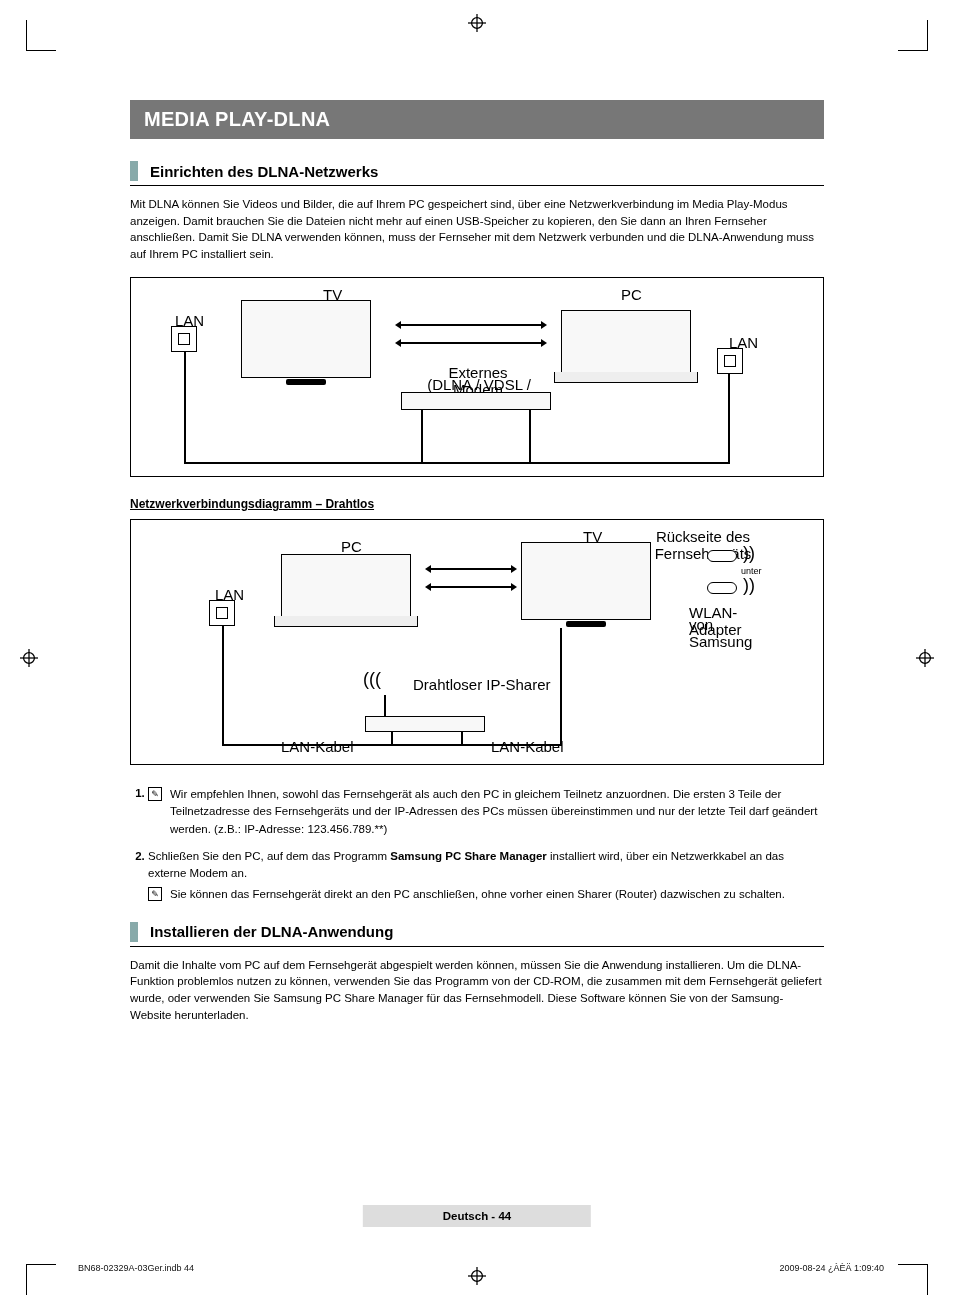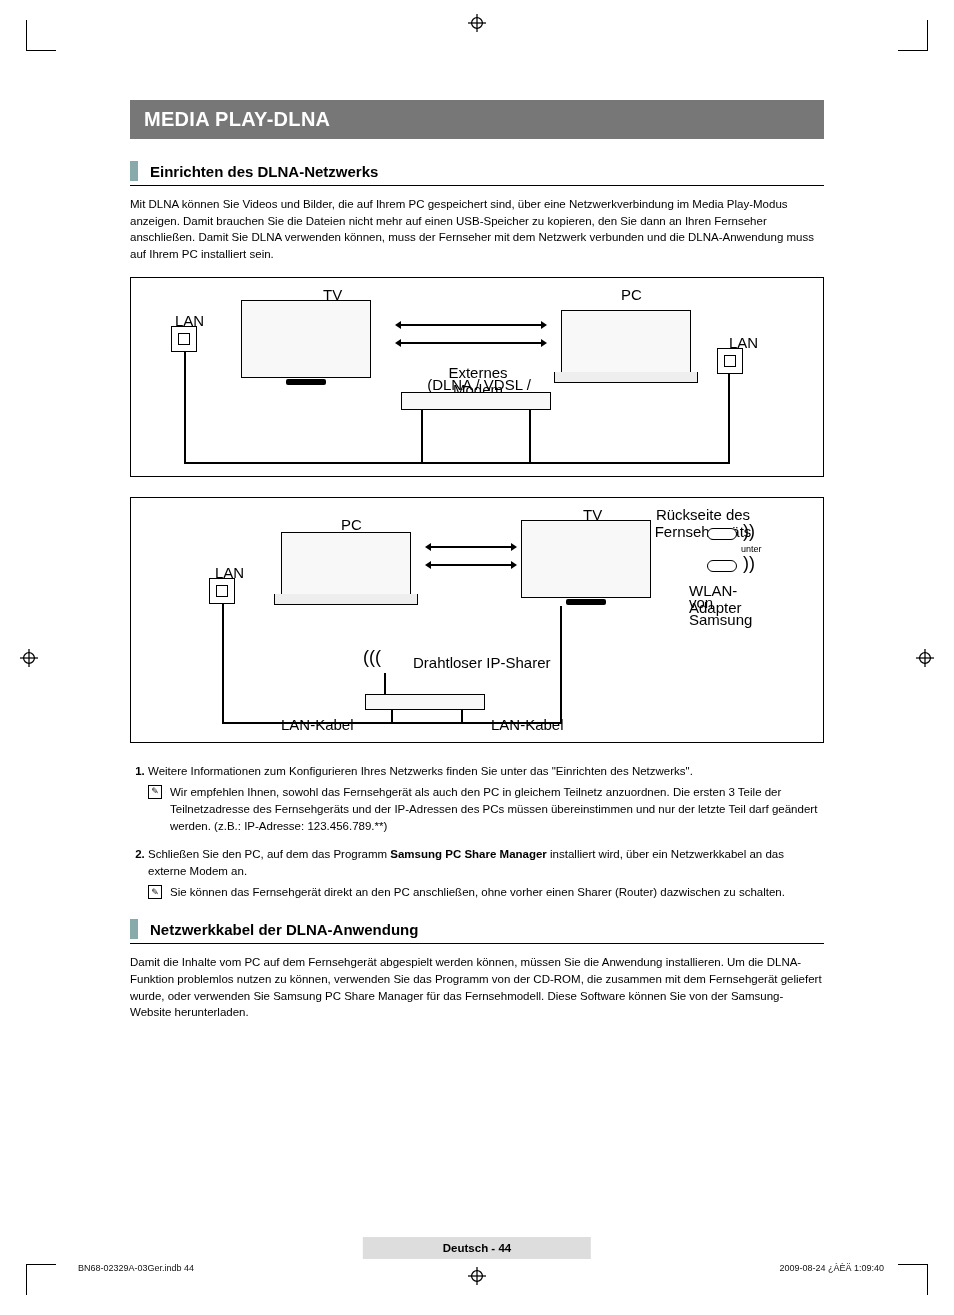--- a/index.html
+++ b/index.html
@@ -171,21 +171,21 @@
     display: inline-flex;
     align-items: center; justify-content: center;
     font-size: 9px; line-height: 1;
     margin-top: 1px;
   }
   .bold-inline { font-weight: bold; }
 
   .footer-pill {
     position: absolute;
     left: 50%; transform: translateX(-50%);
-    bottom: 56px;
+    bottom: 88px;
     background: #ddd;
     padding: 5px 80px;
     font-size: 11.5px;
     font-weight: bold;
   }
   .footer-row {
     position: absolute;
     left: 70px; right: 70px; bottom: 42px;
     display: flex; justify-content: space-between;
     font-size: 9px; color: #111; padding-left: 8px;
@@ -266,20 +266,21 @@
       <div class="arrow-row" style="left:270px; top:46px; width:140px;"></div>
       <div class="arrow-row" style="left:270px; top:64px; width:140px;"></div>
 
       <div class="wire" style="left:53px;  top:74px; width:2px; height:110px;"></div>
       <div class="wire" style="left:53px;  top:184px; width:546px; height:2px;"></div>
       <div class="wire" style="left:597px; top:96px; width:2px; height:90px;"></div>
       <div class="wire" style="left:290px; top:132px; width:2px; height:52px;"></div>
       <div class="wire" style="left:398px; top:132px; width:2px; height:52px;"></div>
     </div>
 
+    <p class="sub-underline">Netzwerkverbindungsdiagramm – Drahtlos</p>
 
     <div class="diagram-box dbox2">
       <span class="dlabel" style="left:210px; top:18px;">PC</span>
       <span class="dlabel" style="left:452px; top:8px;">TV</span>
       <span class="dlabel" style="left:512px; top:8px; width:120px;">Rückseite des Fernsehgeräts</span>
 
       <span class="dlabel" style="left:84px; top:66px;">LAN</span>
       <div class="port" style="left:78px; top:80px;"></div>
       <div class="laptop" style="left:150px; top:34px;"></div>
 
@@ -305,40 +306,39 @@
 
       <div class="wire" style="left:91px;  top:106px; width:2px; height:118px;"></div>
       <div class="wire" style="left:91px;  top:224px; width:340px; height:2px;"></div>
       <div class="wire" style="left:260px; top:212px; width:2px; height:12px;"></div>
       <div class="wire" style="left:330px; top:212px; width:2px; height:12px;"></div>
       <div class="wire" style="left:429px; top:108px; width:2px; height:118px;"></div>
     </div>
 
     <ol class="numbered">
       <li>
-        <span>Weitere Informationen zum Konfigurieren Ihres Netzwerks finden Sie unter das "Einrichten des Netzwerks".</span>
         <div class="note-row">
           <span class="note-icon">✎</span>
           <span>Wir empfehlen Ihnen, sowohl das Fernsehgerät als auch den PC in gleichem Teilnetz anzuordnen. Die ersten 3 Teile der Teilnetzadresse des Fernsehgeräts und der IP-Adressen des PCs müssen übereinstimmen und nur der letzte Teil darf geändert werden. (z.B.: IP-Adresse: 123.456.789.**)</span>
         </div>
       </li>
       <li>
         <span>Schließen Sie den PC, auf dem das Programm </span><span class="bold-inline">Samsung PC Share Manager</span><span> installiert wird, über ein Netzwerkkabel an das externe Modem an.</span>
         <div class="note-row">
           <span class="note-icon">✎</span>
           <span>Sie können das Fernsehgerät direkt an den PC anschließen, ohne vorher einen Sharer (Router) dazwischen zu schalten.</span>
         </div>
       </li>
     </ol>
   </div>
 
   <div class="section">
     <div class="section-heading">
       <span class="lead"></span>
-      <h2>Netzwerkkabel der DLNA-Anwendung</h2>
+      <h2>Installieren der DLNA-Anwendung</h2>
     </div>
     <p class="body-text">Damit die Inhalte vom PC auf dem Fernsehgerät abgespielt werden können, müssen Sie die Anwendung installieren. Um die DLNA-Funktion problemlos nutzen zu können, verwenden Sie das Programm von der CD-ROM, die zusammen mit dem Fernsehgerät geliefert wurde, oder verwenden Sie Samsung PC Share Manager für das Fernsehmodell. Diese Software können Sie von der Samsung-Website herunterladen.</p>
   </div>
 
   <div class="footer-pill">Deutsch - 44</div>
   <div class="footer-row">
     <span>BN68-02329A-03Ger.indb   44</span>
     <span>2009-08-24   ¿ÀÈÄ 1:09:40</span>
   </div>
 

